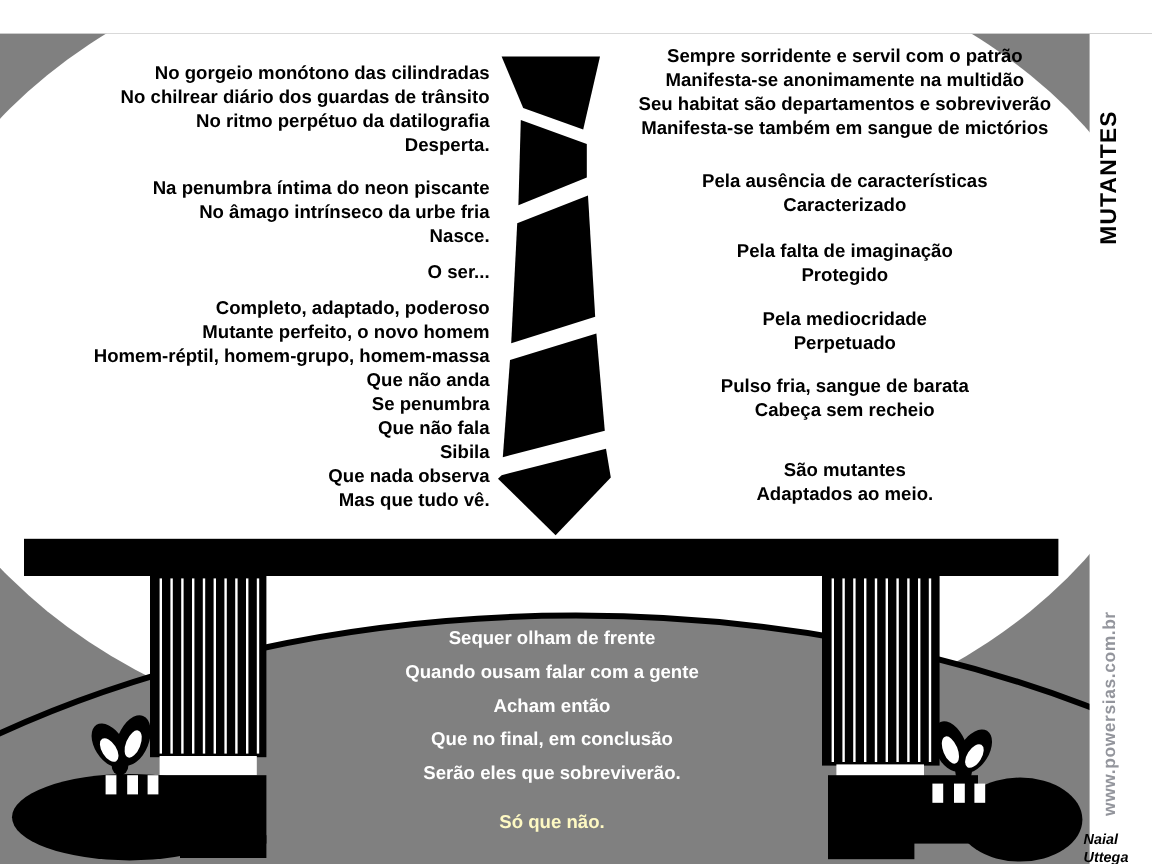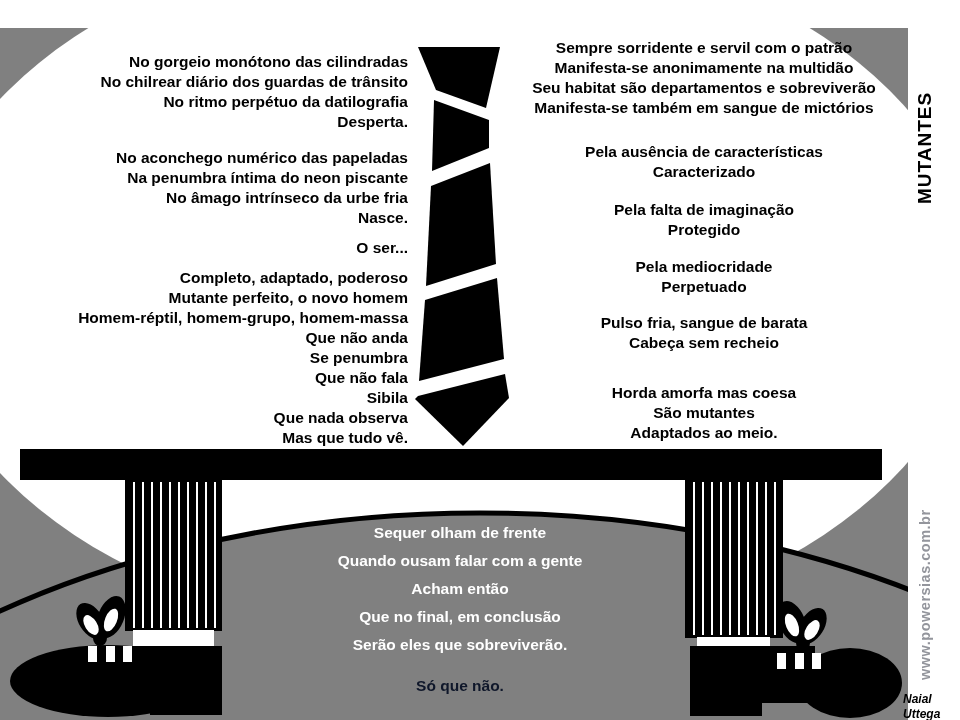--- a/index.html
+++ b/index.html
@@ -22,21 +22,21 @@
   .rcol .b3{margin-top:18px;}
   .rcol .b4{margin-top:17px;}
   .rcol .b5{margin-top:16px;}
   .rcol .b6{margin-top:30px;}
   
   .dome-text{
     position:absolute;left:250px;top:496px;width:420px;text-align:center;
     font-weight:bold;font-size:15.5px;color:#ffffff;z-index:6;
   }
   .dome-text .dline{height:28px;line-height:17px;}
-  .dome-text .closing{margin-top:13px;color:#0f172a;}
+  .dome-text .closing{margin-top:13px;color:#fef9c3;}
   
   .vtext{
     position:absolute;writing-mode:vertical-rl;transform:rotate(180deg);
     font-weight:bold;white-space:nowrap;z-index:7;
   }
   .vtitle{left:914px;top:46px;height:130px;font-size:19px;letter-spacing:1px;color:#000;}
   .vsite{left:917px;top:452px;height:200px;font-size:14.5px;letter-spacing:.5px;color:#93959c;}
   .credit{
     position:absolute;left:903px;top:664px;width:56px;text-align:left;
     font-weight:bold;font-style:italic;font-size:12px;line-height:15px;color:#000;z-index:7;
@@ -142,21 +142,20 @@
   </svg>
 
   <div class="pcol lcol">
     <div class="b1">
       <div class="pline">No gorgeio monótono das cilindradas</div>
       <div class="pline">No chilrear diário dos guardas de trânsito</div>
       <div class="pline">No ritmo perpétuo da datilografia</div>
       <div class="pline">Desperta.</div>
     </div>
     <div class="b2">
-      <div class="pline">No aconchego numérico das papeladas</div>
       <div class="pline">Na penumbra íntima do neon piscante</div>
       <div class="pline">No âmago intrínseco da urbe fria</div>
       <div class="pline">Nasce.</div>
     </div>
     <div class="b3">
       <div class="pline">O ser...</div>
     </div>
     <div class="b4">
       <div class="pline">Completo, adaptado, poderoso</div>
       <div class="pline">Mutante perfeito, o novo homem</div>
@@ -187,21 +186,20 @@
     </div>
     <div class="b4">
       <div class="pline">Pela mediocridade</div>
       <div class="pline">Perpetuado</div>
     </div>
     <div class="b5">
       <div class="pline">Pulso fria, sangue de barata</div>
       <div class="pline">Cabeça sem recheio</div>
     </div>
     <div class="b6">
-      <div class="pline">Horda amorfa mas coesa</div>
       <div class="pline">São mutantes</div>
       <div class="pline">Adaptados ao meio.</div>
     </div>
   </div>
 
   <div class="dome-text">
     <div class="dline">Sequer olham de frente</div>
     <div class="dline">Quando ousam falar com a gente</div>
     <div class="dline">Acham então</div>
     <div class="dline">Que no final, em conclusão</div>

